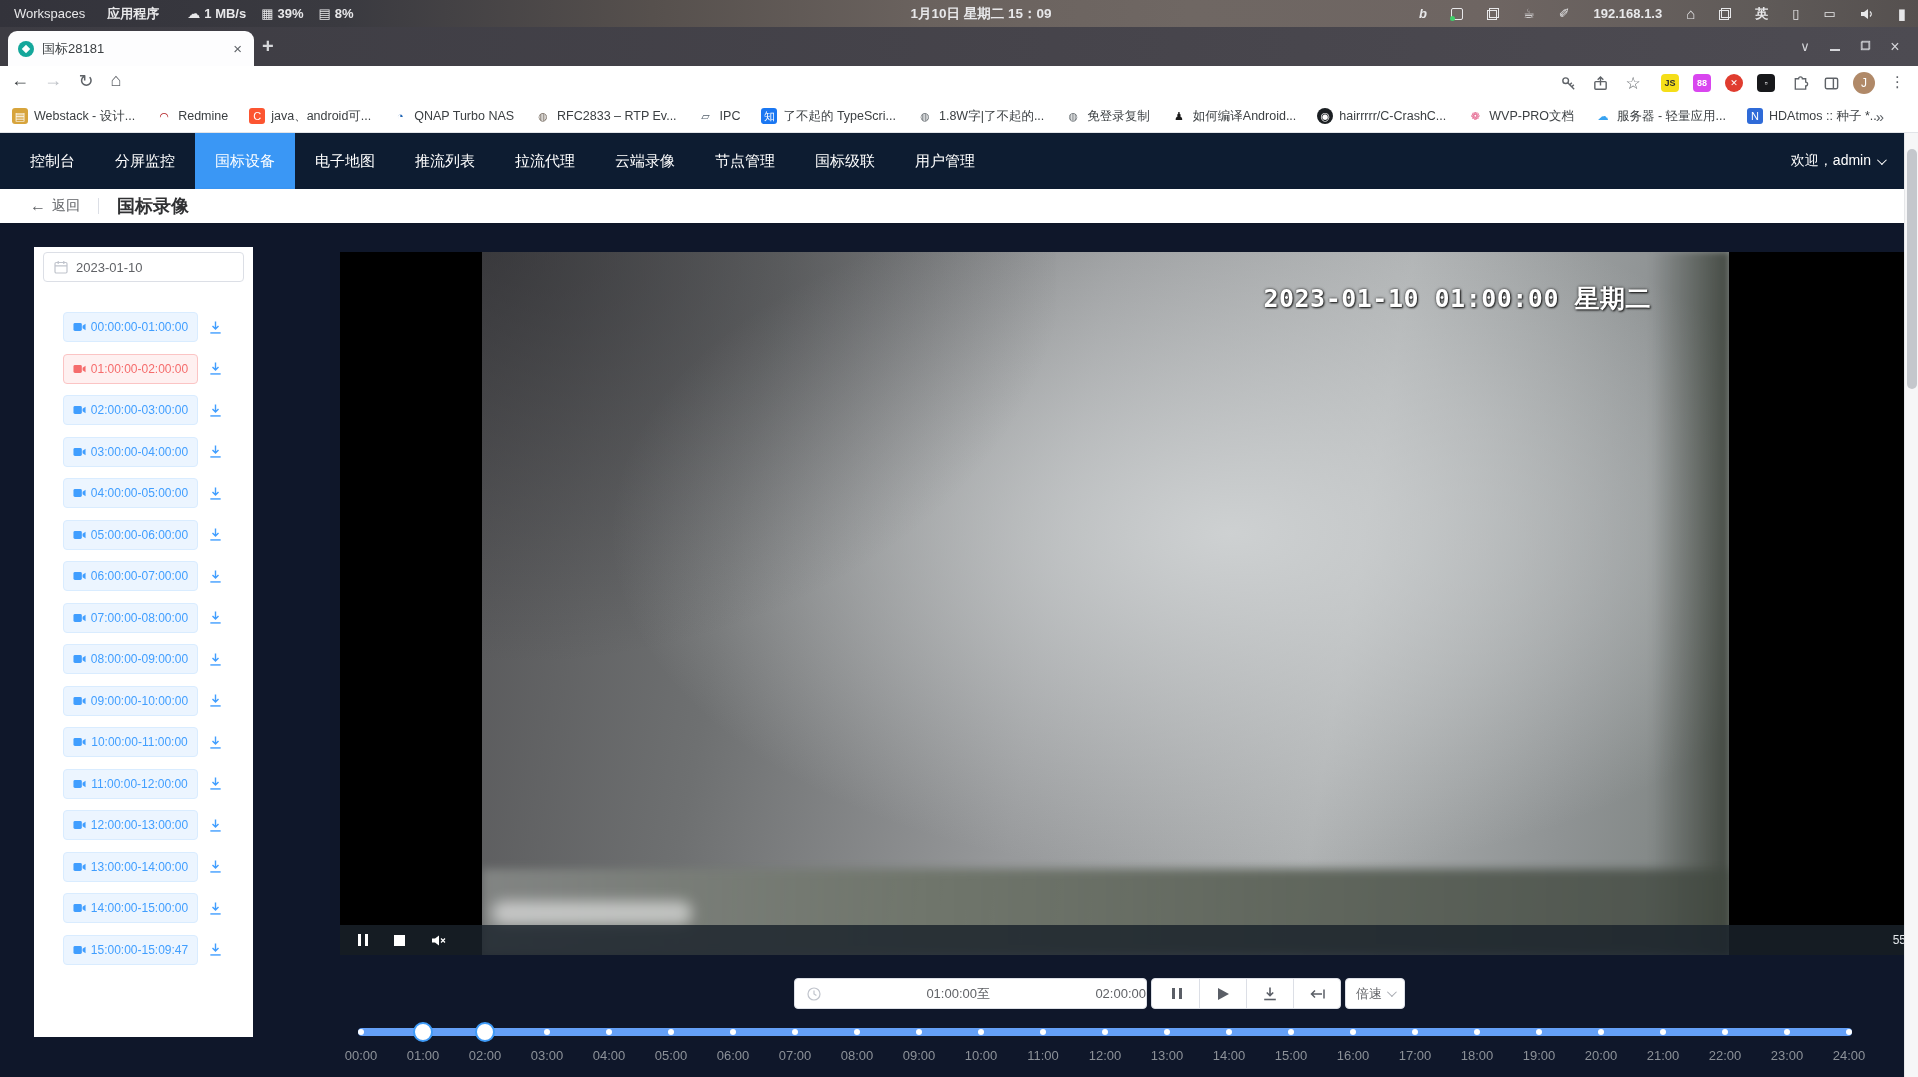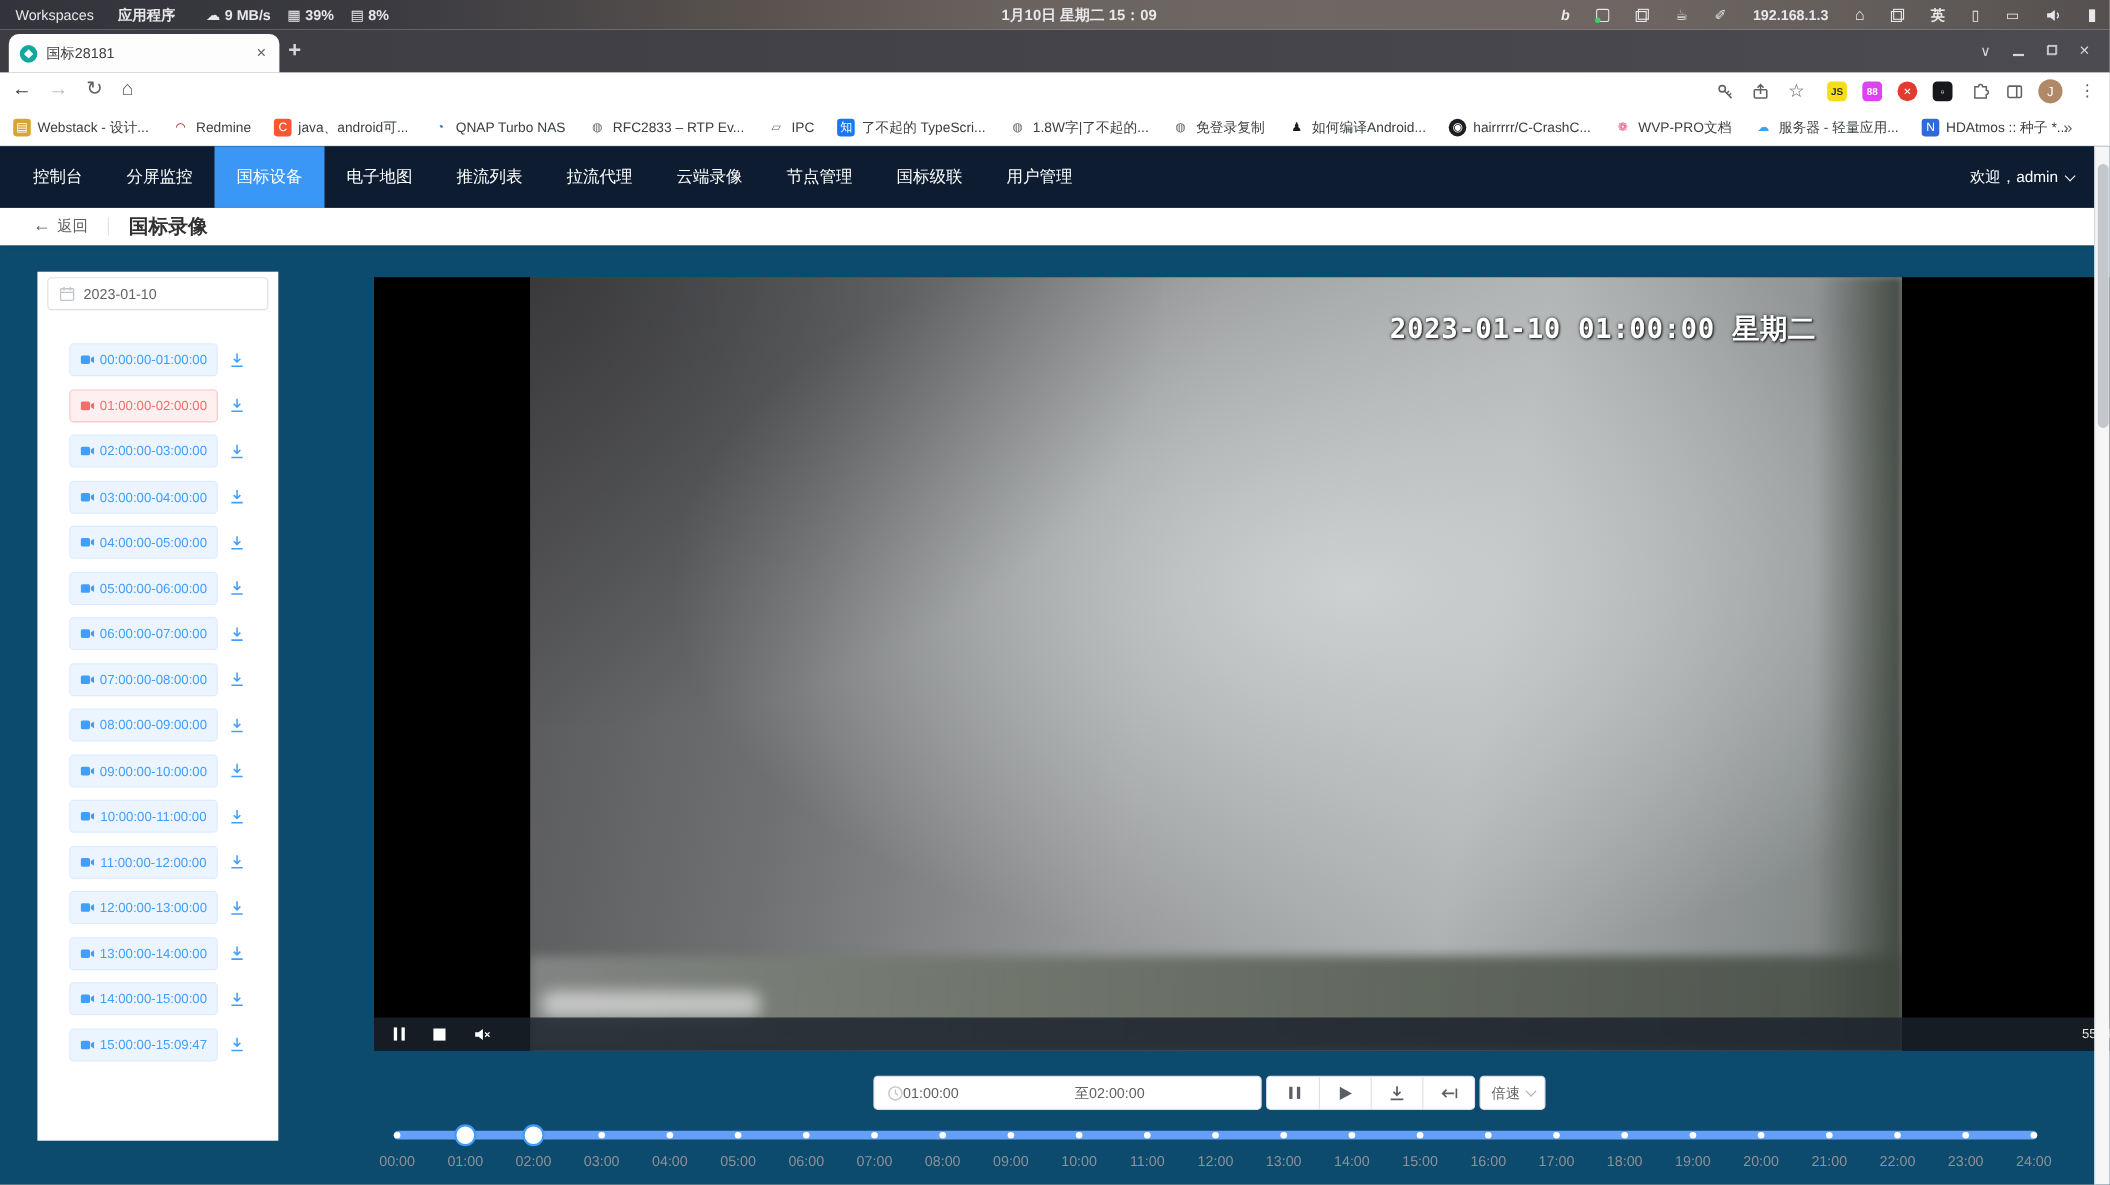--- a/index.html
+++ b/index.html
@@ -51,21 +51,21 @@
 
   
   #bookmarksbar { position:absolute; left:0; top:100px; width:1918px; height:33px; background:#ffffff;
     border-bottom:1px solid #e2e4e8; display:flex; align-items:center; padding-left:12px; }
   .bm { display:flex; align-items:center; gap:6px; font-size:12.5px; color:#3c4043; margin-right:21px; white-space:nowrap; }
   .bm-ic { width:16px; height:16px; border-radius:3px; font-size:11px; line-height:16px; text-align:center; flex:none; }
   .bm-ic.round { border-radius:50%; }
   .bm-overflow { position:absolute; right:34px; color:#5f6368; font-size:15px; }
 
   
-  #webview { position:absolute; left:0; top:133px; width:1918px; height:944px; background:#0c4a6e; }
+  #webview { position:absolute; left:0; top:133px; width:1918px; height:944px; background:#0f172a; }
 
   #appnav { position:absolute; left:0; top:0; width:1904px; height:56px; background:#0d1c31; display:flex; align-items:center; padding-left:10px; }
   .nav-item { height:56px; line-height:56px; padding:0 20px; color:#ffffff; font-size:15px; white-space:nowrap; }
   .nav-item.active { background:#3a97f5; }
   .welcome { position:absolute; right:20px; color:#ffffff; font-size:14px; display:flex; align-items:center; gap:6px; }
   .chev { display:inline-block; width:7px; height:7px; border-right:1.5px solid currentColor; border-bottom:1.5px solid currentColor; transform:rotate(45deg) translateY(-2px); }
 
   #pageheader { position:absolute; left:0; top:56px; width:1904px; height:34px; background:#ffffff;
     box-shadow:0 1px 4px rgba(0,0,0,.08); display:flex; align-items:center; padding-left:30px; }
   .backarrow { font-size:16px; color:#606266; margin-right:6px; }
@@ -108,21 +108,21 @@
   .pbars i { width:3px; height:12px; background:#fff; }
   .stopsq { width:11px; height:11px; background:#fff; margin-left:26px; }
   .mutesvg { margin-left:26px; display:flex; }
   .ctrl-right { margin-left:auto; display:flex; align-items:center; gap:21px; }
   .bitrate { font-size:12px; color:#e3e7ea; margin-right:4px; }
 
   
   #timebox { position:absolute; left:794px; top:845px; width:353px; height:31px; background:#fff; border:1px solid #dcdfe6;
     border-radius:4px; display:flex; align-items:center; font-size:13px; color:#606266; }
   #timebox .clk { margin-left:12px; display:flex; }
-  .t-start,.t-end { flex:1; text-align:left; }
+  .t-start,.t-end { flex:1; text-align:right; }
   .t-sep { color:#606266; }
   #btngroup { position:absolute; left:1151px; top:845px; height:31px; display:flex; background:#fff; border:1px solid #dcdfe6; border-radius:4px; }
   .gbtn { width:47px; height:29px; display:flex; align-items:center; justify-content:center; color:#5a5e66; }
   .gbtn + .gbtn { border-left:1px solid #dcdfe6; }
   .gbtn .pbars i { background:#5a5e66; width:3px; height:11px; }
   .playtri { width:0; height:0; border-left:11px solid #5a5e66; border-top:6.5px solid transparent; border-bottom:6.5px solid transparent; }
   #speedbtn { position:absolute; left:1345px; top:845px; width:60px; height:31px; background:#fff; border:1px solid #dcdfe6;
     border-radius:4px; display:flex; align-items:center; justify-content:center; gap:5px; font-size:13px; color:#606266; }
   #speedbtn .chev { border-color:#a8abb2; }
 
@@ -143,21 +143,21 @@
 <body>
 
 <div id="sysbar">
   <div class="grp" style="gap:22px; padding-left:14px;">
     <span style="font-weight:normal;">Workspaces</span>
     <span style="font-weight:bold;">应用程序</span>
   </div>
   <div class="grp" style="gap:15px; padding-left:28px;">
     <span class="it">
       <span class="tray-glyph">☁</span>
-      <b>9 MB/s</b>
+      <b>1 MB/s</b>
     </span>
     <span class="it">
       <span class="tray-glyph">▦</span>
       <b>39%</b>
     </span>
     <span class="it">
       <span class="tray-glyph">▤</span>
       <b>8%</b>
     </span>
   </div>

